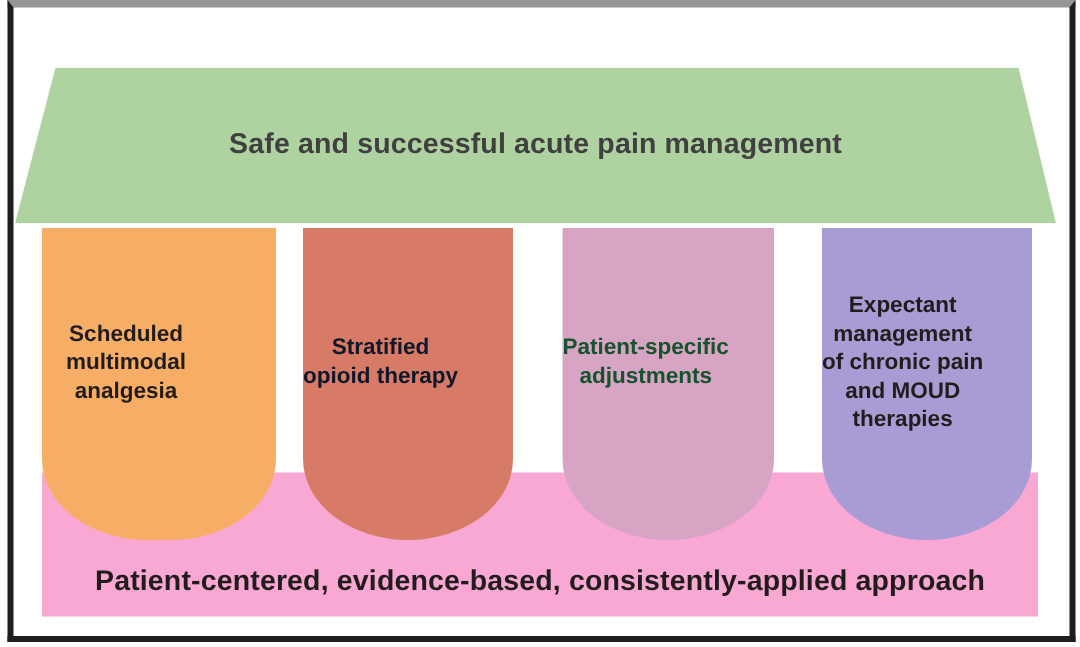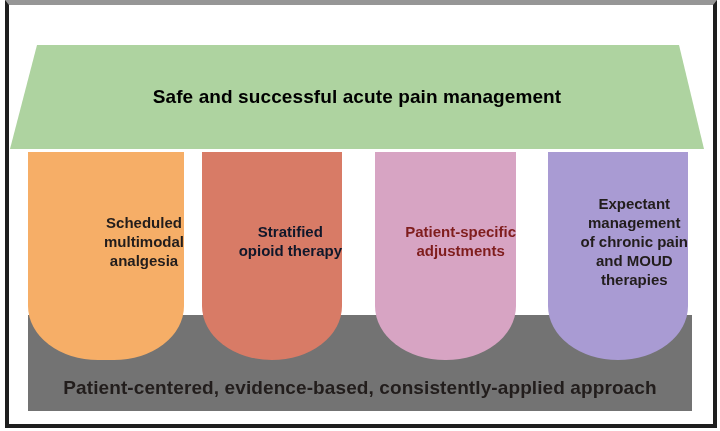--- a/index.html
+++ b/index.html
@@ -57,21 +57,21 @@
   }
   .pillar {
     position: absolute;
     top: 152px;
     height: 208px;
     width: 140px;
     border-bottom-left-radius: 70px 54px;
     border-bottom-right-radius: 70px 54px;
     display: flex;
     align-items: center;
-    justify-content: flex-end;
+    justify-content: flex-start;
     z-index: 2;
   }
   .pillar-label {
     font-size: 15px;
     font-weight: 700;
     line-height: 19px;
     text-align: center;
     white-space: pre-line;
     padding-bottom: 30px;
   }
@@ -79,45 +79,45 @@
   .pillar-2 { left: 202px; }
   .pillar-3 { left: 375px; width: 141px; }
   .pillar-4 { left: 548px; }
 </style>
 </head>
 <body>
 
 <div class="stage">
 
   <div class="roof" style="background: rgb(174, 211, 160);">
-    <div class="roof-label" style="color: #000000;">Safe and successful acute pain management</div>
+    <div class="roof-label" style="color: #404040;">Safe and successful acute pain management</div>
   </div>
 
   <div class="pillar pillar-1" style="background: rgb(246, 174, 103);">
     <div class="pillar-label" style="color: rgb(34, 29, 28);">Scheduled
 multimodal
 analgesia</div>
   </div>
 
   <div class="pillar pillar-2" style="background: rgb(216, 123, 102);">
     <div class="pillar-label" style="color: #0f172a;">Stratified
 opioid therapy</div>
   </div>
 
   <div class="pillar pillar-3" style="background: rgb(215, 164, 195);">
-    <div class="pillar-label" style="color: #7f1d1d;">Patient-specific
+    <div class="pillar-label" style="color: #14532d;">Patient-specific
 adjustments</div>
   </div>
 
   <div class="pillar pillar-4" style="background: rgb(169, 155, 211);">
     <div class="pillar-label" style="color: rgb(34, 29, 28);">Expectant
 management
 of chronic pain
 and MOUD
 therapies</div>
   </div>
 
-  <div class="base" style="background: #737373;">
+  <div class="base" style="background: #f9a8d4;">
     <div class="base-label" style="color: rgb(34, 29, 28);">Patient-centered, evidence-based, consistently-applied approach</div>
   </div>
 
   <div class="frame"></div>
 </div>
 
 </body></html>

